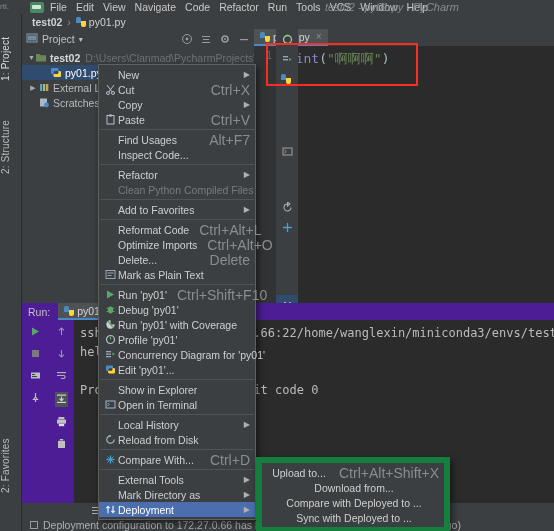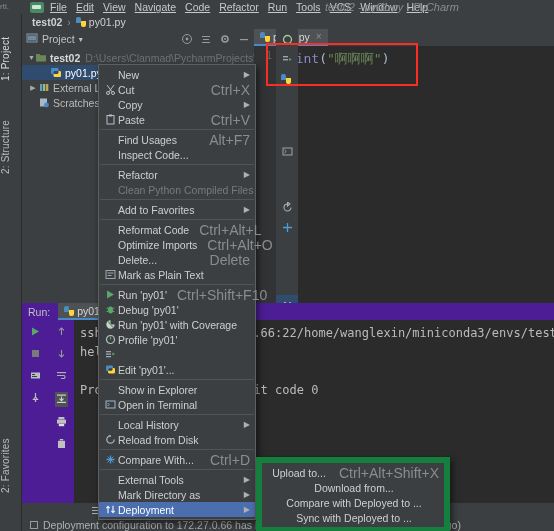--- a/index.html
+++ b/index.html
@@ -20,21 +20,21 @@
   }
   .win-icon {
     width: 14px; height: 11px; margin-left: 30px; margin-right: 6px;
     background: #4a8a62; border-radius: 2px; position: relative;
   }
   .win-icon::after{
     content:""; position:absolute; left:2px; top:3px; width:9px; height:4px;
     background:#cfe8d8; border-radius:1px;
   }
   .menubar { display: flex; gap: 9px; font-size: 10.5px; color: #c8c8c8; }
-  .menubar span { cursor: default; text-decoration: underline; }
+  .menubar span { cursor: default; }
   .apptitle {
     position: absolute; left: 325px; top: 1px;
     font-size: 11px; color: #8a8d8f; white-space: nowrap; font-style: italic;
   }
   .left-edge-text{
     position:absolute; left:0; top:2px; font-size:8px; color:#8a8d8f;
   }
 
   
   .breadcrumb {
@@ -628,20 +628,21 @@
 
     <div class="mi">
       <span class="mico">
           <svg width="11" height="11" viewBox="0 0 11 11">
             <rect x="1" y="2" width="5" height="1.3" fill="#9aa7b0"></rect>
             <rect x="1" y="4.5" width="5" height="1.3" fill="#9aa7b0"></rect>
             <rect x="1" y="7" width="5" height="1.3" fill="#9aa7b0"></rect>
             <path d="M7.4 3.6l2.6 1.5-2.6 1.5z" fill="#59a869"></path>
           </svg>
         </span>
+      <span class="mlbl">Concurrency Diagram for 'py01'</span>
     </div>
 
     <div class="mi">
       <span class="mico">
           <svg width="11" height="11" viewBox="0 0 11 11">
             <path d="M2 1.5h4.5c1 0 1.5.6 1.5 1.4v1.4H5c-1 0-1.6.7-1.6 1.5v1.3H2.2c-.8 0-1.2-.6-1.2-1.5V3c0-.9.4-1.5 1-1.5z" fill="#4b8bbe"></path>
             <path d="M9 9.5H4.5c-1 0-1.5-.6-1.5-1.4V6.7H6c1 0 1.6-.7 1.6-1.5V3.9h1.2c.8 0 1.2.6 1.2 1.5V8c0 .9-.4 1.5-1 1.5z" fill="#ffd43b"></path>
           </svg>
         </span>
       <span class="mlbl">Edit 'py01'...</span>

